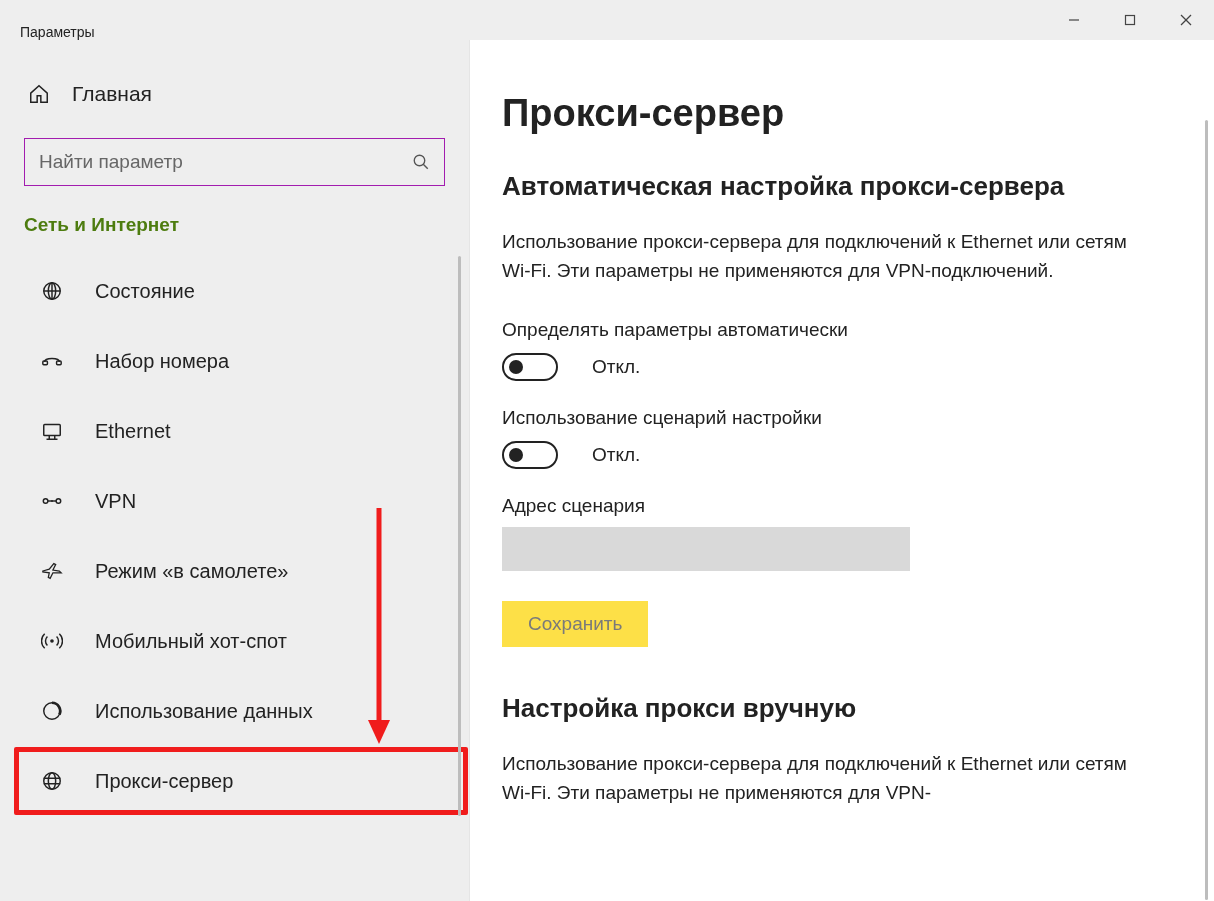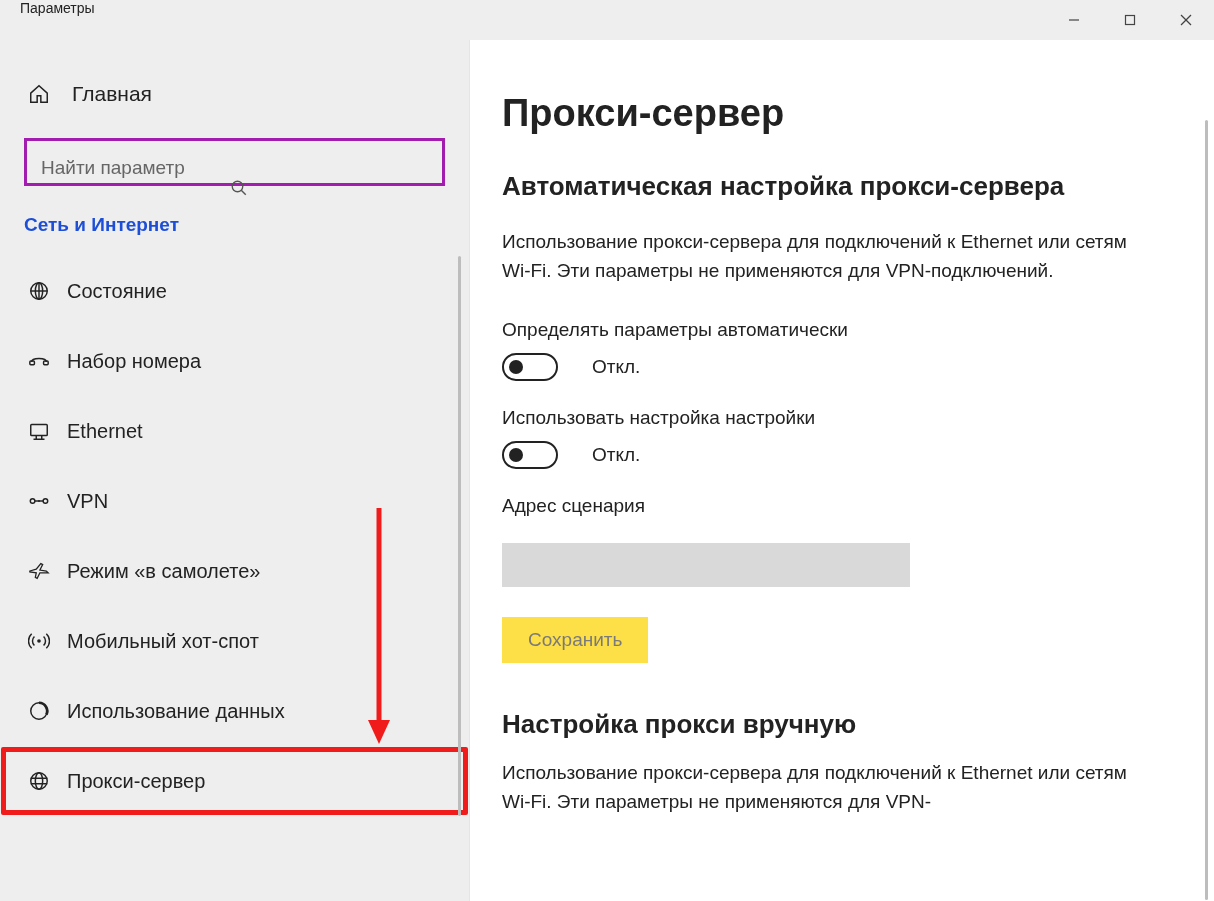--- a/index.html
+++ b/index.html
@@ -12,21 +12,21 @@
       position: relative;
     }
     .window {
       display: flex;
       flex-direction: column;
       width: 100%;
       height: 100%;
     }
     .titlebar {
       display: flex;
-      align-items: flex-start;
+      align-items: flex-end;
       justify-content: space-between;
       height: 40px;
       padding-left: 20px;
       background: #eeeeee;
     }
     .titlebar-title {
       font-size: 14px;
       color: #222;
     }
     .win-controls {
@@ -65,63 +65,63 @@
       margin-bottom: 24px;
     }
     .home-row .icon { width: 22px; height: 22px; color: #222; }
     .home-label { font-size: 21px; color: #222; }
     .search-wrap { padding: 0 24px 28px 24px; }
     .search-box {
       display: flex;
       align-items: center;
       justify-content: space-between;
       height: 48px;
-      border: 3px solid #a21caf;
+      border: 1px solid #a21caf;
       background: #eeeeee;
-      padding: 16px 14px;
-      flex-direction: column;
+      padding: 10px 14px;
     }
     .search-box input {
       border: none;
       background: transparent;
       outline: none;
       font-size: 19px;
       color: #555;
       width: 100%;
     }
     .search-box input::placeholder { color: #666; }
     .search-box .sicon { width: 18px; height: 18px; color: #555; flex-shrink: 0; margin-left: 8px;}
     .section-title {
       font-size: 19px;
       font-weight: 600;
-      color: #1d4ed8;
+      color: #4d7c0f;
       padding: 0 0 20px 24px;
     }
     .nav {
       position: relative;
       flex: 1;
     }
     .nav-scroll-indicator {
       position: absolute;
       right: 8px;
       top: 0;
       width: 3px;
       height: 560px;
       background: #bdbdbd;
       border-radius: 2px;
     }
     .nav-item {
       display: flex;
       align-items: center;
-      gap: 17px;
+      gap: 32px;
       height: 70px;
       padding-left: 28px;
       cursor: pointer;
       font-size: 20px;
       color: #222;
+      margin-left: 13px;
     }
     .nav-item .icon { width: 22px; height: 22px; color: #222; flex-shrink: 0;}
     .nav-item.highlighted {
       outline: 5px solid #f01c1c;
       outline-offset: -6px;
       border-radius: 3px;
     }
     
     .main {
       flex: 1;
@@ -157,38 +157,38 @@
       width: 14px;
       height: 14px;
       background: #222;
       border-radius: 50%;
       position: absolute;
       left: 5px;
       top: 50%;
       transform: translateY(-50%);
     }
     .toggle-state { font-size: 19px; }
-    .field-label { font-size: 19px; margin-bottom: 26px; }
+    .field-label { font-size: 19px; margin-bottom: 10px; }
     .text-input-dis {
       width: 408px;
       height: 44px;
       background: #d9d9d9;
       border: none;
       margin-bottom: 30px;
     }
     .save-btn {
       background: #fde047;
       border: none;
       font-size: 19px;
       color: #7a7a7a;
       padding: 12px 26px;
       cursor: default;
       margin-bottom: 46px;
     }
-    .section-heading2 { font-size: 26px; font-weight: 600; margin-bottom: 19px; }
+    .section-heading2 { font-size: 26px; font-weight: 600; margin-bottom: 26px; }
     
     .arrow-overlay {
       position: absolute;
       left: 364px;
       top: 508px;
       width: 30px;
       height: 236px;
       pointer-events: none;
     }
   </style>
@@ -330,21 +330,21 @@
       <p class="body-text">Использование прокси-сервера для подключений к Ethernet или сетям Wi-Fi. Эти параметры не применяются для VPN-подключений.</p>
 
       <div class="toggle-label">Определять параметры автоматически</div>
       <div class="toggle-row">
         <div class="toggle">
             <div class="knob"></div>
           </div>
         <span class="toggle-state">Откл.</span>
       </div>
 
-      <div class="toggle-label">Использовать настройка настройки</div>
+      <div class="toggle-label">Использование сценарий настройки</div>
       <div class="toggle-row">
         <div class="toggle">
             <div class="knob"></div>
           </div>
         <span class="toggle-state">Откл.</span>
       </div>
 
       <div class="field-label">Адрес сценария</div>
       <input class="text-input-dis" disabled="" value="" style="">
       <div></div>

